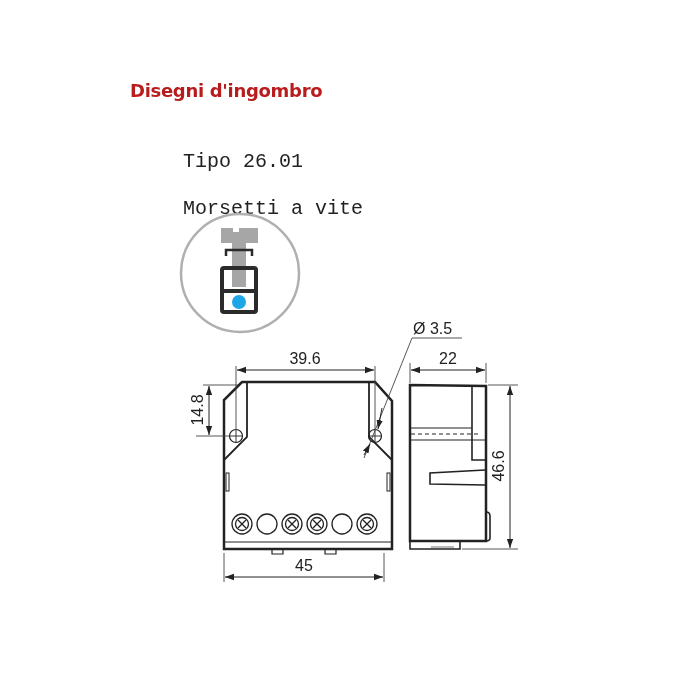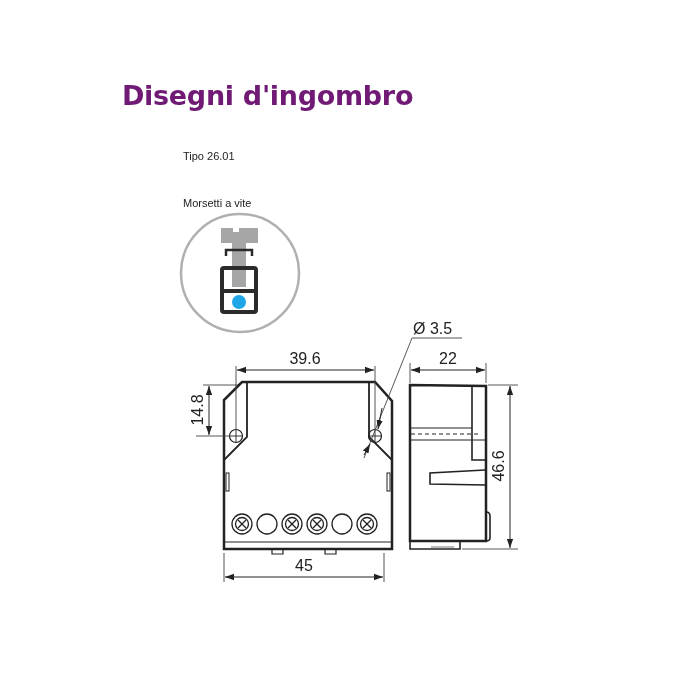--- a/index.html
+++ b/index.html
@@ -1,18 +1,18 @@
 <!DOCTYPE html>
 <html><head>
   <meta charset="utf-8">
   <style>
     html, body { margin: 0; padding: 0; background: #ffffff; }
     body { width: 700px; height: 700px; position: relative; overflow: hidden; font-family: "DejaVu Sans", sans-serif; }
-    .title { position: absolute; left: 122px; top: 80px; font-size: 27px; font-weight: bold; color: #701a75; letter-spacing: -0.3px; font-family: "DejaVu Sans", sans-serif; }
-    .sub { position: absolute; left: 183px; font-size: 11px; color: #222222; font-family: Liberation Sans, sans-serif; }
+    .title { position: absolute; left: 130px; top: 80px; font-size: 18px; font-weight: bold; color: #b91c1c; letter-spacing: -0.3px; font-family: "DejaVu Sans", sans-serif; }
+    .sub { position: absolute; left: 183px; font-size: 20px; color: #222222; font-family: Liberation Mono, monospace; }
     .sub1 { top: 150px; }
     .sub2 { top: 179px; margin-top: 18px; }
     svg.drawing { position: absolute; left: 0; top: 0; }
     .dim-text { font-family: "Liberation Sans", sans-serif; font-size: 16px; fill: #222222; }
   </style>
 </head>
 <body>
 
 <div class="title">Disegni d'ingombro</div>
 <div class="sub sub1">Tipo 26.01</div>

